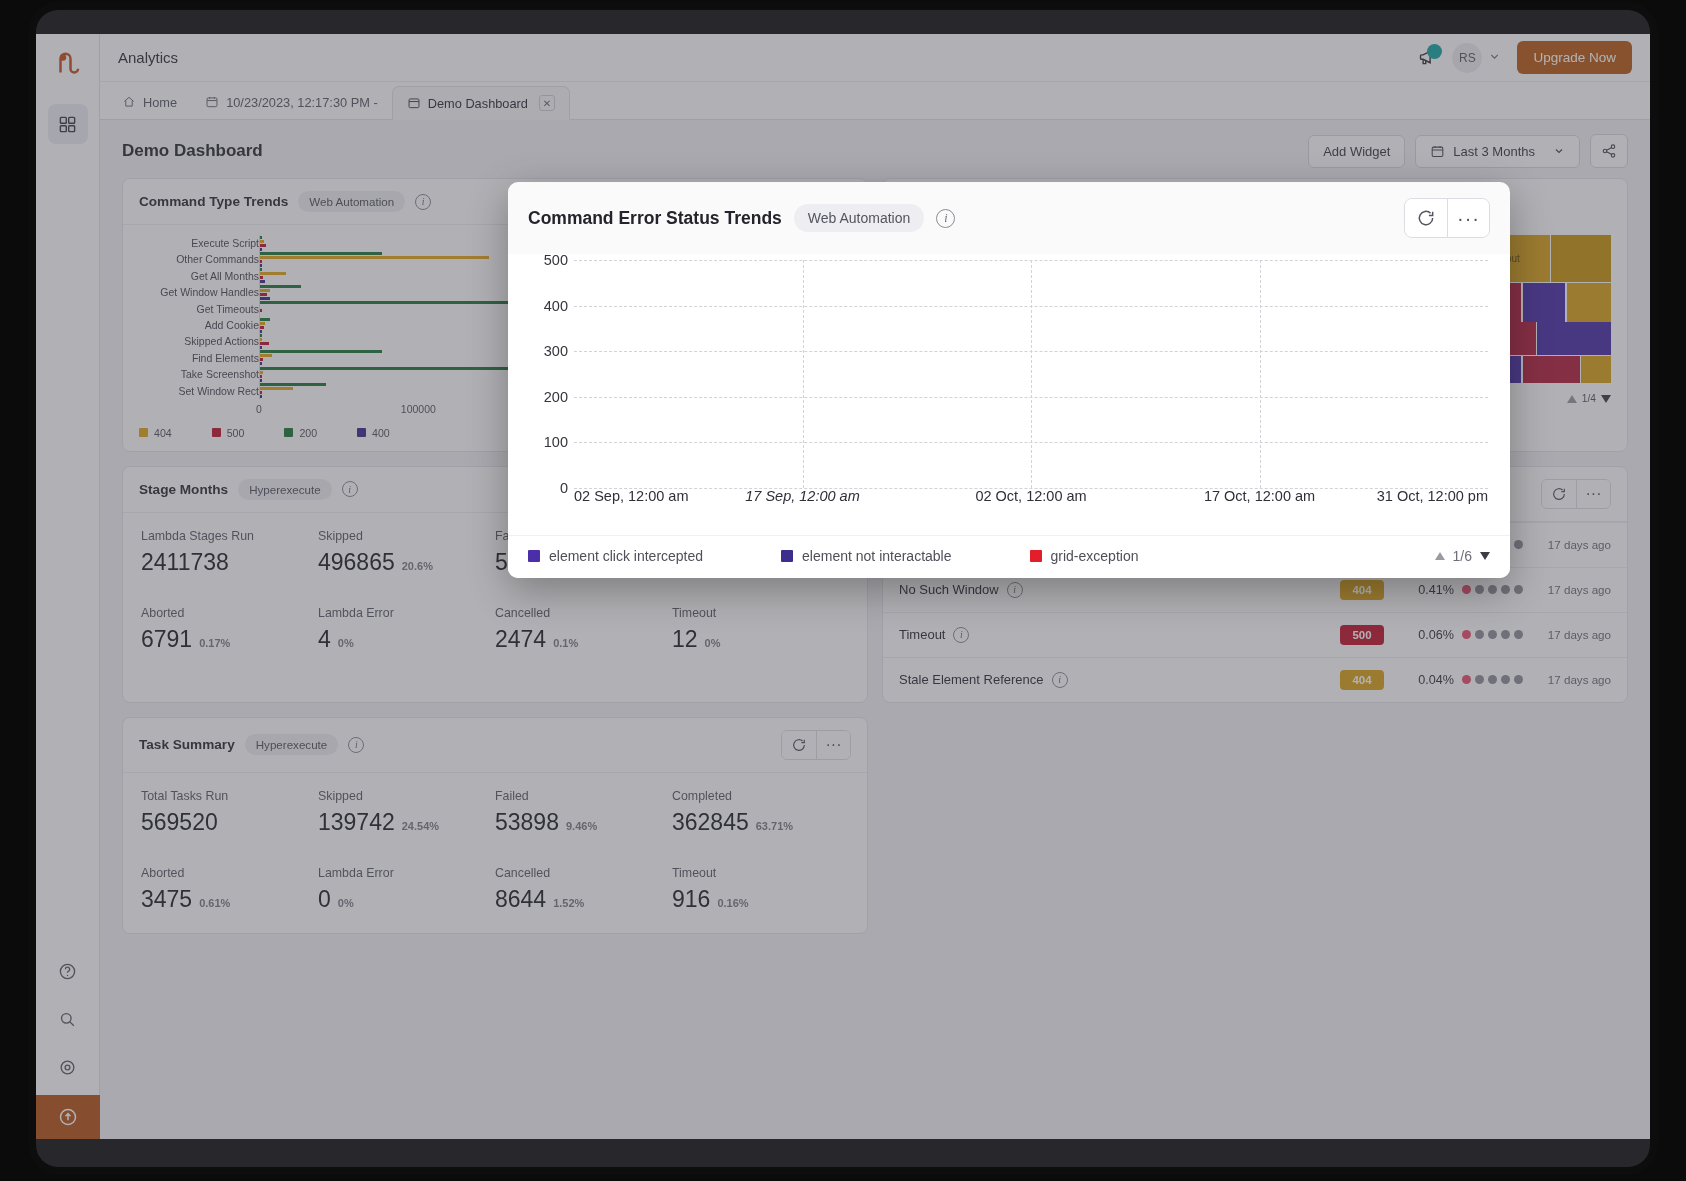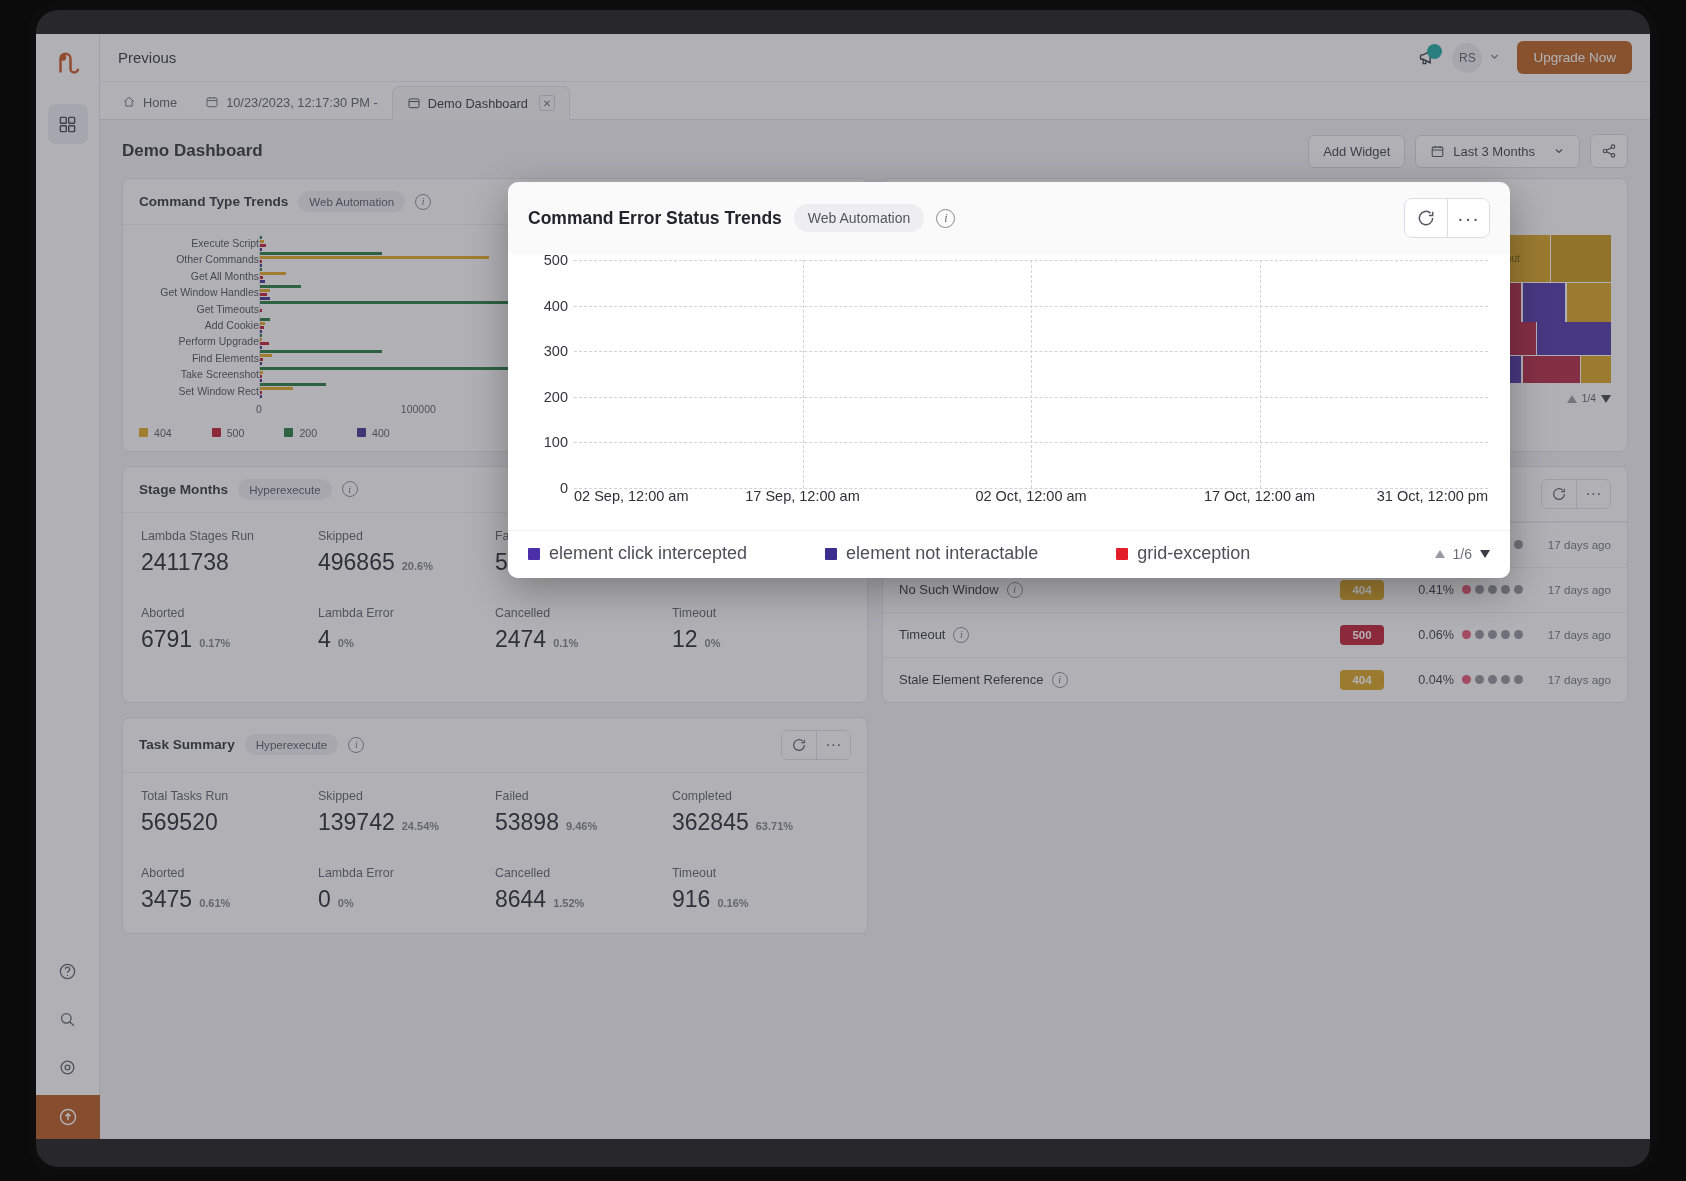--- a/index.html
+++ b/index.html
@@ -247,21 +247,21 @@
   .bars { position: absolute; inset: 0; display: flex; align-items: flex-end; }
   .bar { flex: 1; display: flex; flex-direction: column; justify-content: flex-end; margin: 0 0.6px; }
   .seg { width: 100%; }
   .xax { position: absolute; left: 52px; right: 8px; bottom: 0; height: 22px; }
   .xax span { position: absolute; font-size: 14.5px; color: #2f2f38; white-space: nowrap; }
   .modal-legend {
     display: flex; align-items: center; gap: 0;
     padding: 12px 20px 14px 20px; background: #fff;
     border-top: 1px solid #f0f0f3;
   }
-  .mleg { display: flex; align-items: center; gap: 9px; font-size: 18px; color: #4f4f59; margin-right: 78px; }
+  .mleg { display: flex; align-items: center; gap: 9px; font-size: 14px; color: #4f4f59; margin-right: 78px; }
   .mleg .sw { width: 12px; height: 12px; }
   .modal-legend .spacer { flex: 1; }
   .legpage { display: flex; align-items: center; gap: 8px; font-size: 14px; color: #6e6e79; }
   .tri { width: 0; height: 0; border-left: 8px solid transparent; border-right: 8px solid transparent; cursor: pointer; }
   .tri.up { border-bottom: 12px solid #9a9aa2; }
   .tri.down { border-top: 12px solid #3c3c45; }
   .tri.s { border-left-width: 5px; border-right-width: 5px; }
   .tri.s.up { border-bottom-width: 8px; }
   .tri.s.down { border-top-width: 8px; }
 </style>
@@ -312,21 +312,21 @@
                 <circle cx="12" cy="12" r="9"></circle>
                 <path d="M12 16V8M9 11l3-3 3 3"></path>
               </svg>
         </div>
       </div>
     </div>
 
     <div class="main">
 
       <div class="topbar">
-        <div class="title">Previous</div>
+        <div class="title">Analytics</div>
         <div class="spacer"></div>
         <div class="bell-wrap">
           <svg width="21" height="21" viewBox="0 0 24 24" fill="none" stroke="#33333c" stroke-width="1.6">
                 <path d="M4 10v3a1 1 0 0 0 1 1h2l8 4V5L7 9H5a1 1 0 0 0-1 1z"></path>
                 <path d="M7 14v5h3v-4"></path>
               </svg>
           <span class="bell-dot"></span>
         </div>
         <div class="avatar">RS</div>
         <div class="chev">
@@ -396,21 +396,21 @@
           </div>
           <div class="card-body">
             <div class="hbar-wrap">
               <div class="hbar-labels" id="ctt-labels">
                     <div>Execute Script</div>
                     <div>Other Commands</div>
                     <div>Get All Months</div>
                     <div>Get Window Handles</div>
                     <div>Get Timeouts</div>
                     <div>Add Cookie</div>
-                    <div>Perform Upgrade</div>
+                    <div>Skipped Actions</div>
                     <div>Find Elements</div>
                     <div>Take Screenshot</div>
                     <div>Set Window Rect</div>
                   </div>
               <div class="hbar-plot" id="ctt-plot">
                 <div class="vgrid" style="left:62%"></div>
               <div class="hbar-group">
                       <div class="hbar" style="width: 0.4%; background: rgb(32, 119, 60);"></div>
                       <div class="hbar" style="width: 0.75%; background: rgb(227, 165, 27);"></div>
                       <div class="hbar" style="width: 0.9375%; background: rgb(192, 23, 47);"></div>
@@ -1285,21 +1285,21 @@
                 <div class="bar">
                   <div class="seg" style="height: 20.01%; background: rgb(75, 47, 168);"></div>
                   <div class="seg" style="height: 1.74%; background: rgb(228, 29, 43);"></div>
                   <div class="seg" style="height: 46.11%; background: rgb(245, 183, 0);"></div>
                   <div class="seg" style="height: 16.53%; background: rgb(208, 31, 60);"></div>
                 </div>
               </div>
         </div>
         <div class="xax" id="m-xax">
               <span style="left: 0%; transform: translateX(0px);">02 Sep, 12:00 am</span>
-              <span style="left: 25%; transform: translateX(-50%);">17 Sep, 12:00 am</span>
+              <span style="left: 25%; transform: translateX(-50%); font-style: italic;">17 Sep, 12:00 am</span>
               <span style="left: 50%; transform: translateX(-50%);">02 Oct, 12:00 am</span>
               <span style="left: 75%; transform: translateX(-50%);">17 Oct, 12:00 am</span>
               <span style="left: auto; right: 0px;">31 Oct, 12:00 pm</span>
             </div>
       </div>
     </div>
 
     <div class="modal-legend">
       <div id="m-legend" style="display:flex">
             <div class="mleg">

